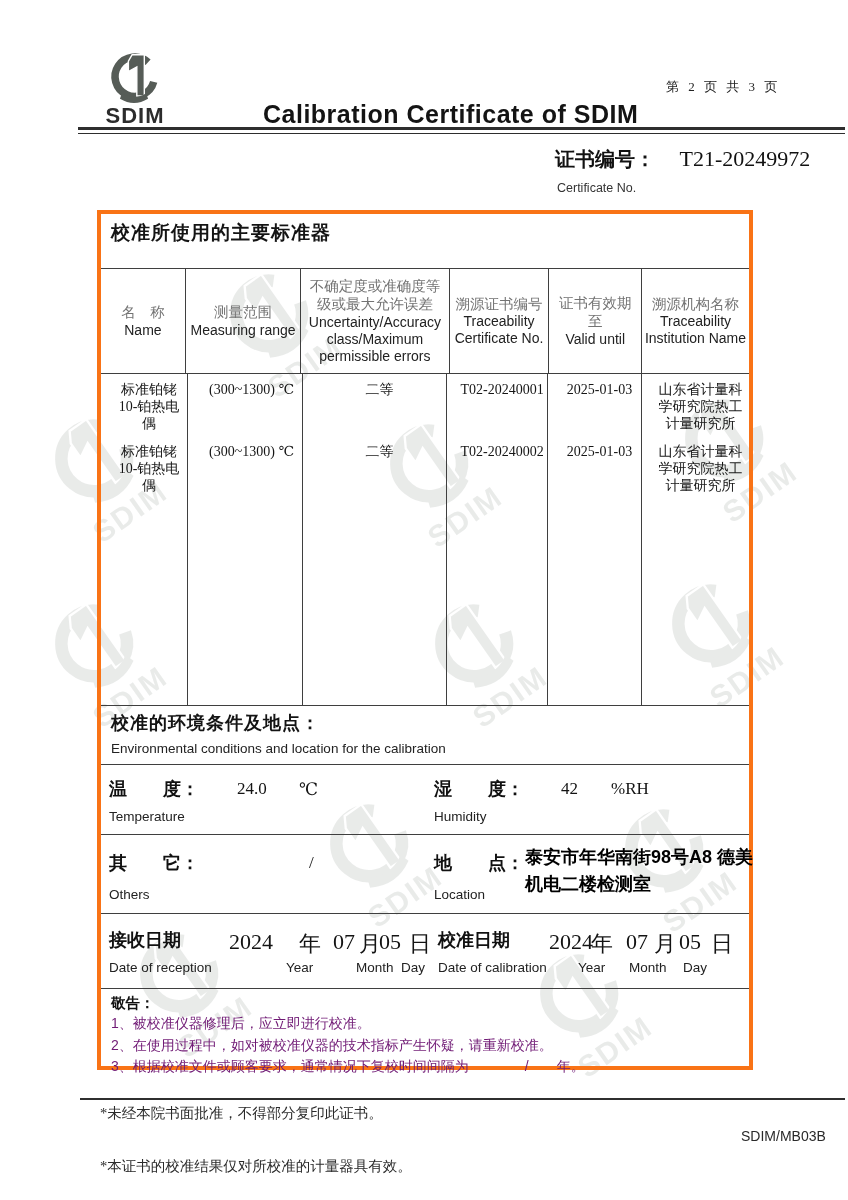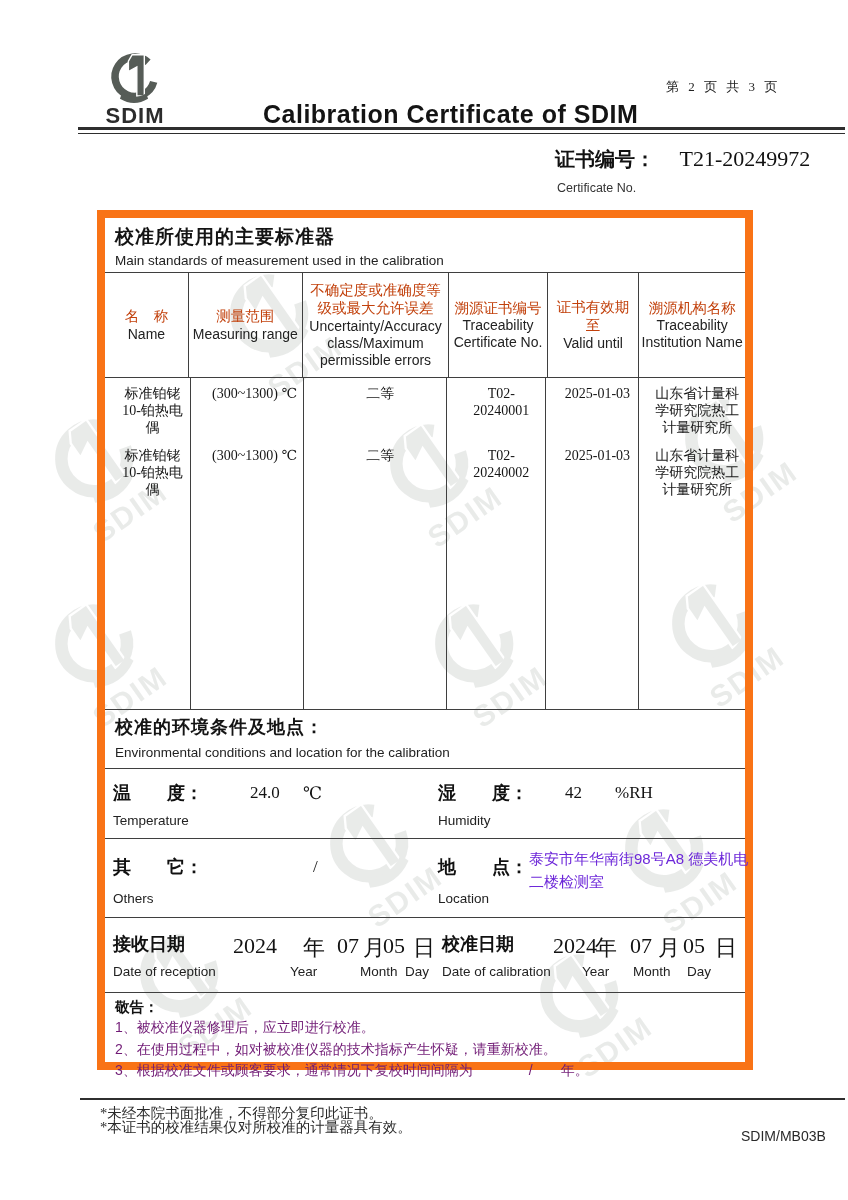--- a/index.html
+++ b/index.html
@@ -23,53 +23,53 @@
     letter-spacing:0.5px;color:#141414;white-space:nowrap;}
   .hdr-rule-thick{position:absolute;left:78px;top:127px;width:767px;height:3px;background:#2e2e2e;}
   .hdr-rule-thin{position:absolute;left:78px;top:133px;width:767px;height:1px;background:#2e2e2e;}
   .certno-row{position:absolute;left:555px;top:146px;white-space:nowrap;}
   .certno-label{font-weight:bold;font-size:20px;color:#111;}
   .certno-value{font-family:"Liberation Serif","DejaVu Serif",serif;font-size:22px;color:#111;margin-left:20px;}
   .certno-en{position:absolute;left:557px;top:181px;font-size:12.5px;color:#333;}
 
   
   .main-box{position:absolute;left:97px;top:210px;width:656px;height:860px;
-    border:8px solid #f97316;box-sizing:border-box;z-index:1;}
+    border:4px solid #f97316;box-sizing:border-box;z-index:1;}
   .sec{position:relative;box-sizing:border-box;border-bottom:1px solid #3f3f3f;}
   .sec:last-child{border-bottom:none;}
   .sec-title{height:55px;padding:6px 10px 0 10px;}
   .sec-title-zh{font-weight:bold;font-size:19px;letter-spacing:1px;color:#141414;}
   .sec-title-en{font-size:13.5px;color:#222;margin-top:3px;}
 
   
   .tbl-head{height:105px;display:flex;}
   .tbl-body{height:332px;display:flex;}
   .th,.tdcol{box-sizing:border-box;border-right:1px solid #3f3f3f;}
   .th:last-child,.tdcol:last-child{border-right:none;}
   .c1{width:13.1%;} .c2{width:17.8%;} .c3{width:22.9%;}
   .c4{width:15.4%;} .c5{width:14.3%;} .c6{width:16.5%;}
   .th{display:flex;flex-direction:column;justify-content:center;align-items:center;
       text-align:center;padding:2px;}
-  .th-zh{font-size:14.5px;color:#c2410c;line-height:1.3;}
+  .th-zh{font-size:14.5px;color:#737373;line-height:1.3;}
   .th-en{font-size:14px;color:#222;line-height:1.22;}
   .th.c5 .th-zh{max-width:80px;}
   .tdcol{padding-top:7px;text-align:center;margin-left:10px;}
   .cell-entry{min-height:62px;font-family:"Liberation Serif","DejaVu Serif",serif;
       font-size:14px;line-height:1.22;color:#161616;padding:0 3px;box-sizing:border-box;}
   .tdcol.c2 .cell-entry{text-align:left;padding-left:11px;}
 
   
   .sec-env{height:59px;padding:5px 10px 0 10px;}
   .sec-temp{height:70px;}
   .sec-others{height:79px;}
   .sec-dates{height:75px;}
   .lab-zh{font-weight:bold;font-size:18px;color:#111;white-space:nowrap;}
   .lab-en{font-size:13.5px;color:#222;white-space:nowrap;}
   .val{font-family:"Liberation Serif","DejaVu Serif",serif;font-size:17px;color:#131313;white-space:nowrap;}
-  .loc-val{font-weight:normal;font-size:15px;line-height:1.5;color:#6d28d9;width:232px;white-space:normal;}
+  .loc-val{font-weight:bold;font-size:18px;line-height:1.5;color:#000000;width:232px;white-space:normal;}
   .date-zh{font-family:"Liberation Serif","DejaVu Serif",serif;font-size:22px;color:#131313;white-space:nowrap;}
 
   
   .sec-notice{height:83px;padding:5px 10px 0 10px;}
   .notice-title{font-weight:600;font-size:14.5px;color:#111;}
   .notice-item{font-weight:400;font-size:14px;color:#701a75;line-height:1.55;}
 
   
   .foot-rule{position:absolute;left:80px;top:1098px;width:765px;height:2px;background:#2f2f2f;}
   .foot-note{position:absolute;left:100px;font-family:"Liberation Serif","DejaVu Serif",serif;
@@ -177,21 +177,20 @@
   <div class="certno-row">
     <span class="certno-label">证书编号：</span>
     <span class="certno-value">T21-20249972</span>
   </div>
   <div class="certno-en">Certificate No.</div>
 
   <div class="main-box">
 
     <div class="sec sec-title">
       <div class="sec-title-zh">校准所使用的主要标准器</div>
-      <div class="sec-title-en">Main standards of measurement used in the calibration</div>
     </div>
 
     <div class="sec tbl-head">
       <div class="th c1">
         <div class="th-zh">名　称</div>
         <div class="th-en">Name</div>
       </div>
       <div class="th c2">
         <div class="th-zh">测量范围</div>
         <div class="th-en">Measuring range</div>
@@ -241,21 +240,21 @@
       </div>
     </div>
 
     <div class="sec sec-env">
       <div class="sec-title-zh" style="font-size:18px">校准的环境条件及地点：</div>
       <div class="sec-title-en" style="margin-top:6px">Environmental conditions and location for the calibration</div>
     </div>
 
     <div class="sec sec-temp">
       <span class="abs lab-zh" style="left:8px;top:12px">温　　度：</span>
-      <span class="abs val" style="left:145px;top:14px">24.0</span>
+      <span class="abs val" style="left:136px;top:14px">24.0</span>
       <span class="abs val" style="left:198px;top:14px">℃</span>
       <span class="abs lab-en" style="left:8px;top:44px">Temperature</span>
       <span class="abs lab-zh" style="left:333px;top:12px">湿　　度：</span>
       <span class="abs val" style="left:460px;top:14px">42</span>
       <span class="abs val" style="left:510px;top:14px">%RH</span>
       <span class="abs lab-en" style="left:333px;top:44px">Humidity</span>
     </div>
 
     <div class="sec sec-others">
       <span class="abs lab-zh" style="left:8px;top:16px">其　　它：</span>
@@ -295,16 +294,16 @@
     <div class="sec sec-notice">
       <div class="notice-title">敬告：</div>
       <div class="notice-item">1、被校准仪器修理后，应立即进行校准。</div>
       <div class="notice-item">2、在使用过程中，如对被校准仪器的技术指标产生怀疑，请重新校准。</div>
       <div class="notice-item">3、根据校准文件或顾客要求，通常情况下复校时间间隔为　　　　/　　年。</div>
     </div>
   </div>
 
   <div class="foot-rule"></div>
   <div class="foot-note" style="top:1104px">*未经本院书面批准，不得部分复印此证书。</div>
-  <div class="foot-note" style="top:1118px">*本证书的校准结果仅对所校准的计量器具有效。</div>
+  <div class="foot-note" style="top:1157px">*本证书的校准结果仅对所校准的计量器具有效。</div>
   <div class="form-code">SDIM/MB03B</div>
 
 </div>
 
 </body></html>

